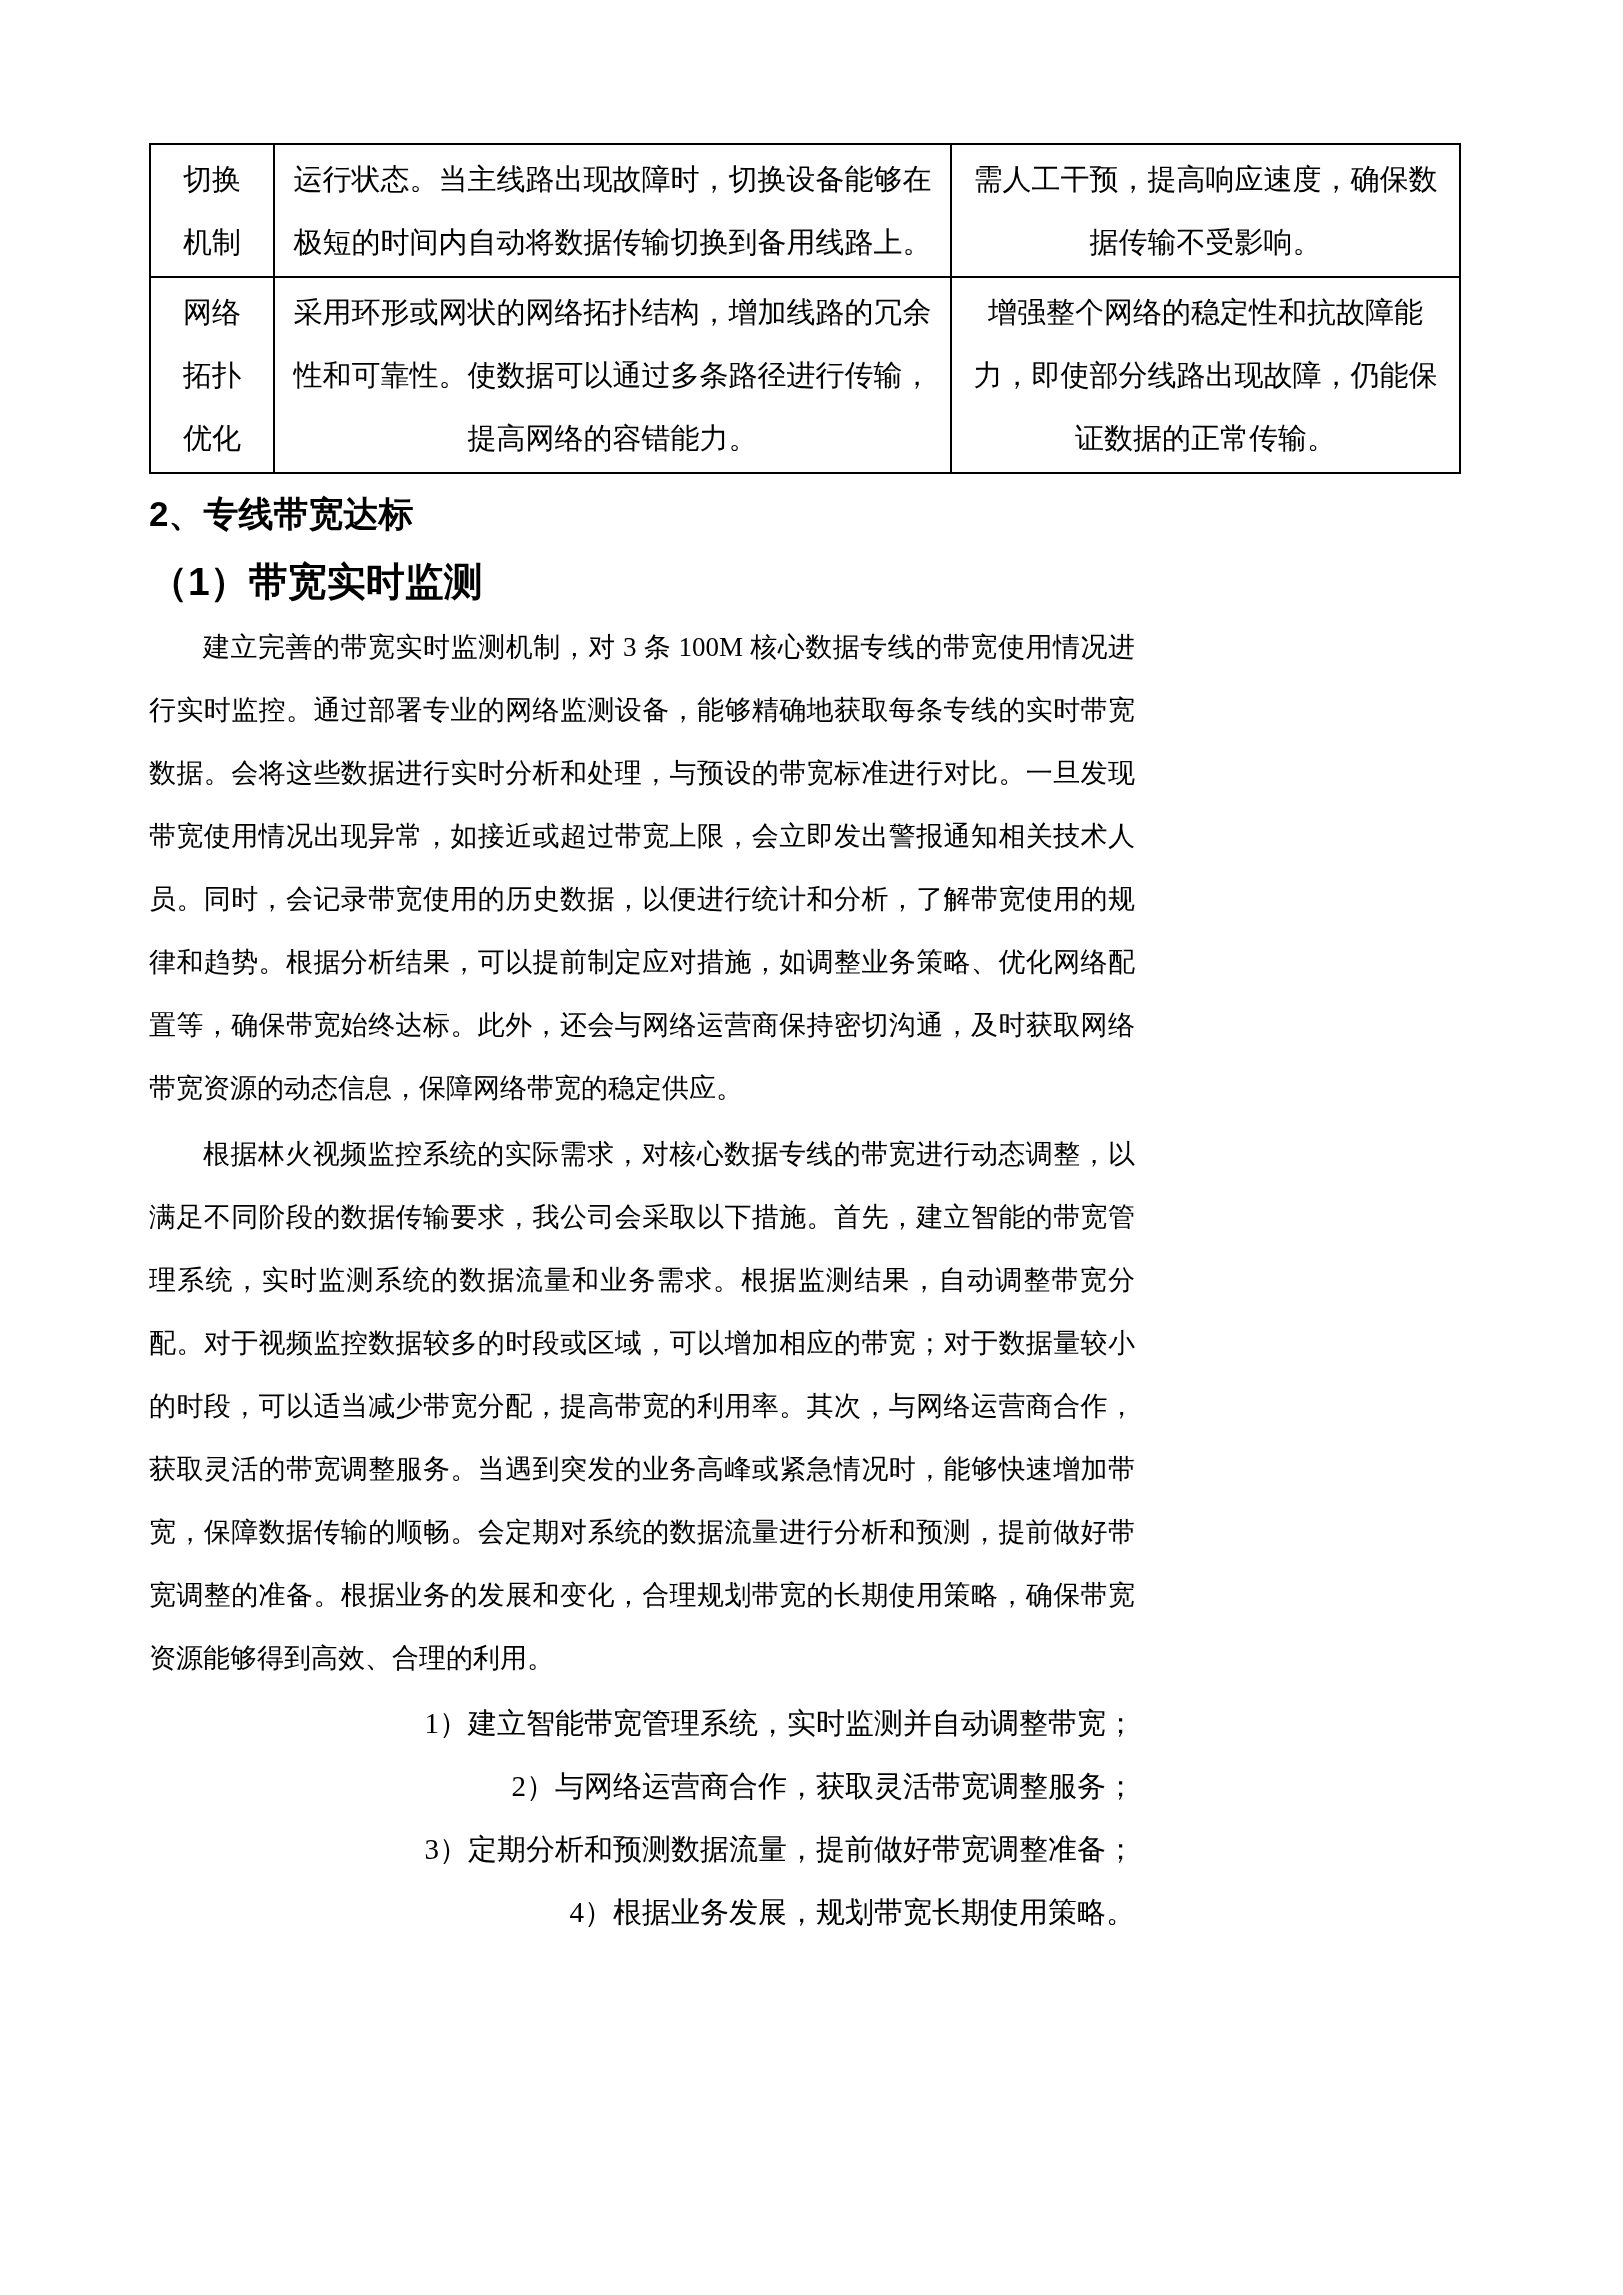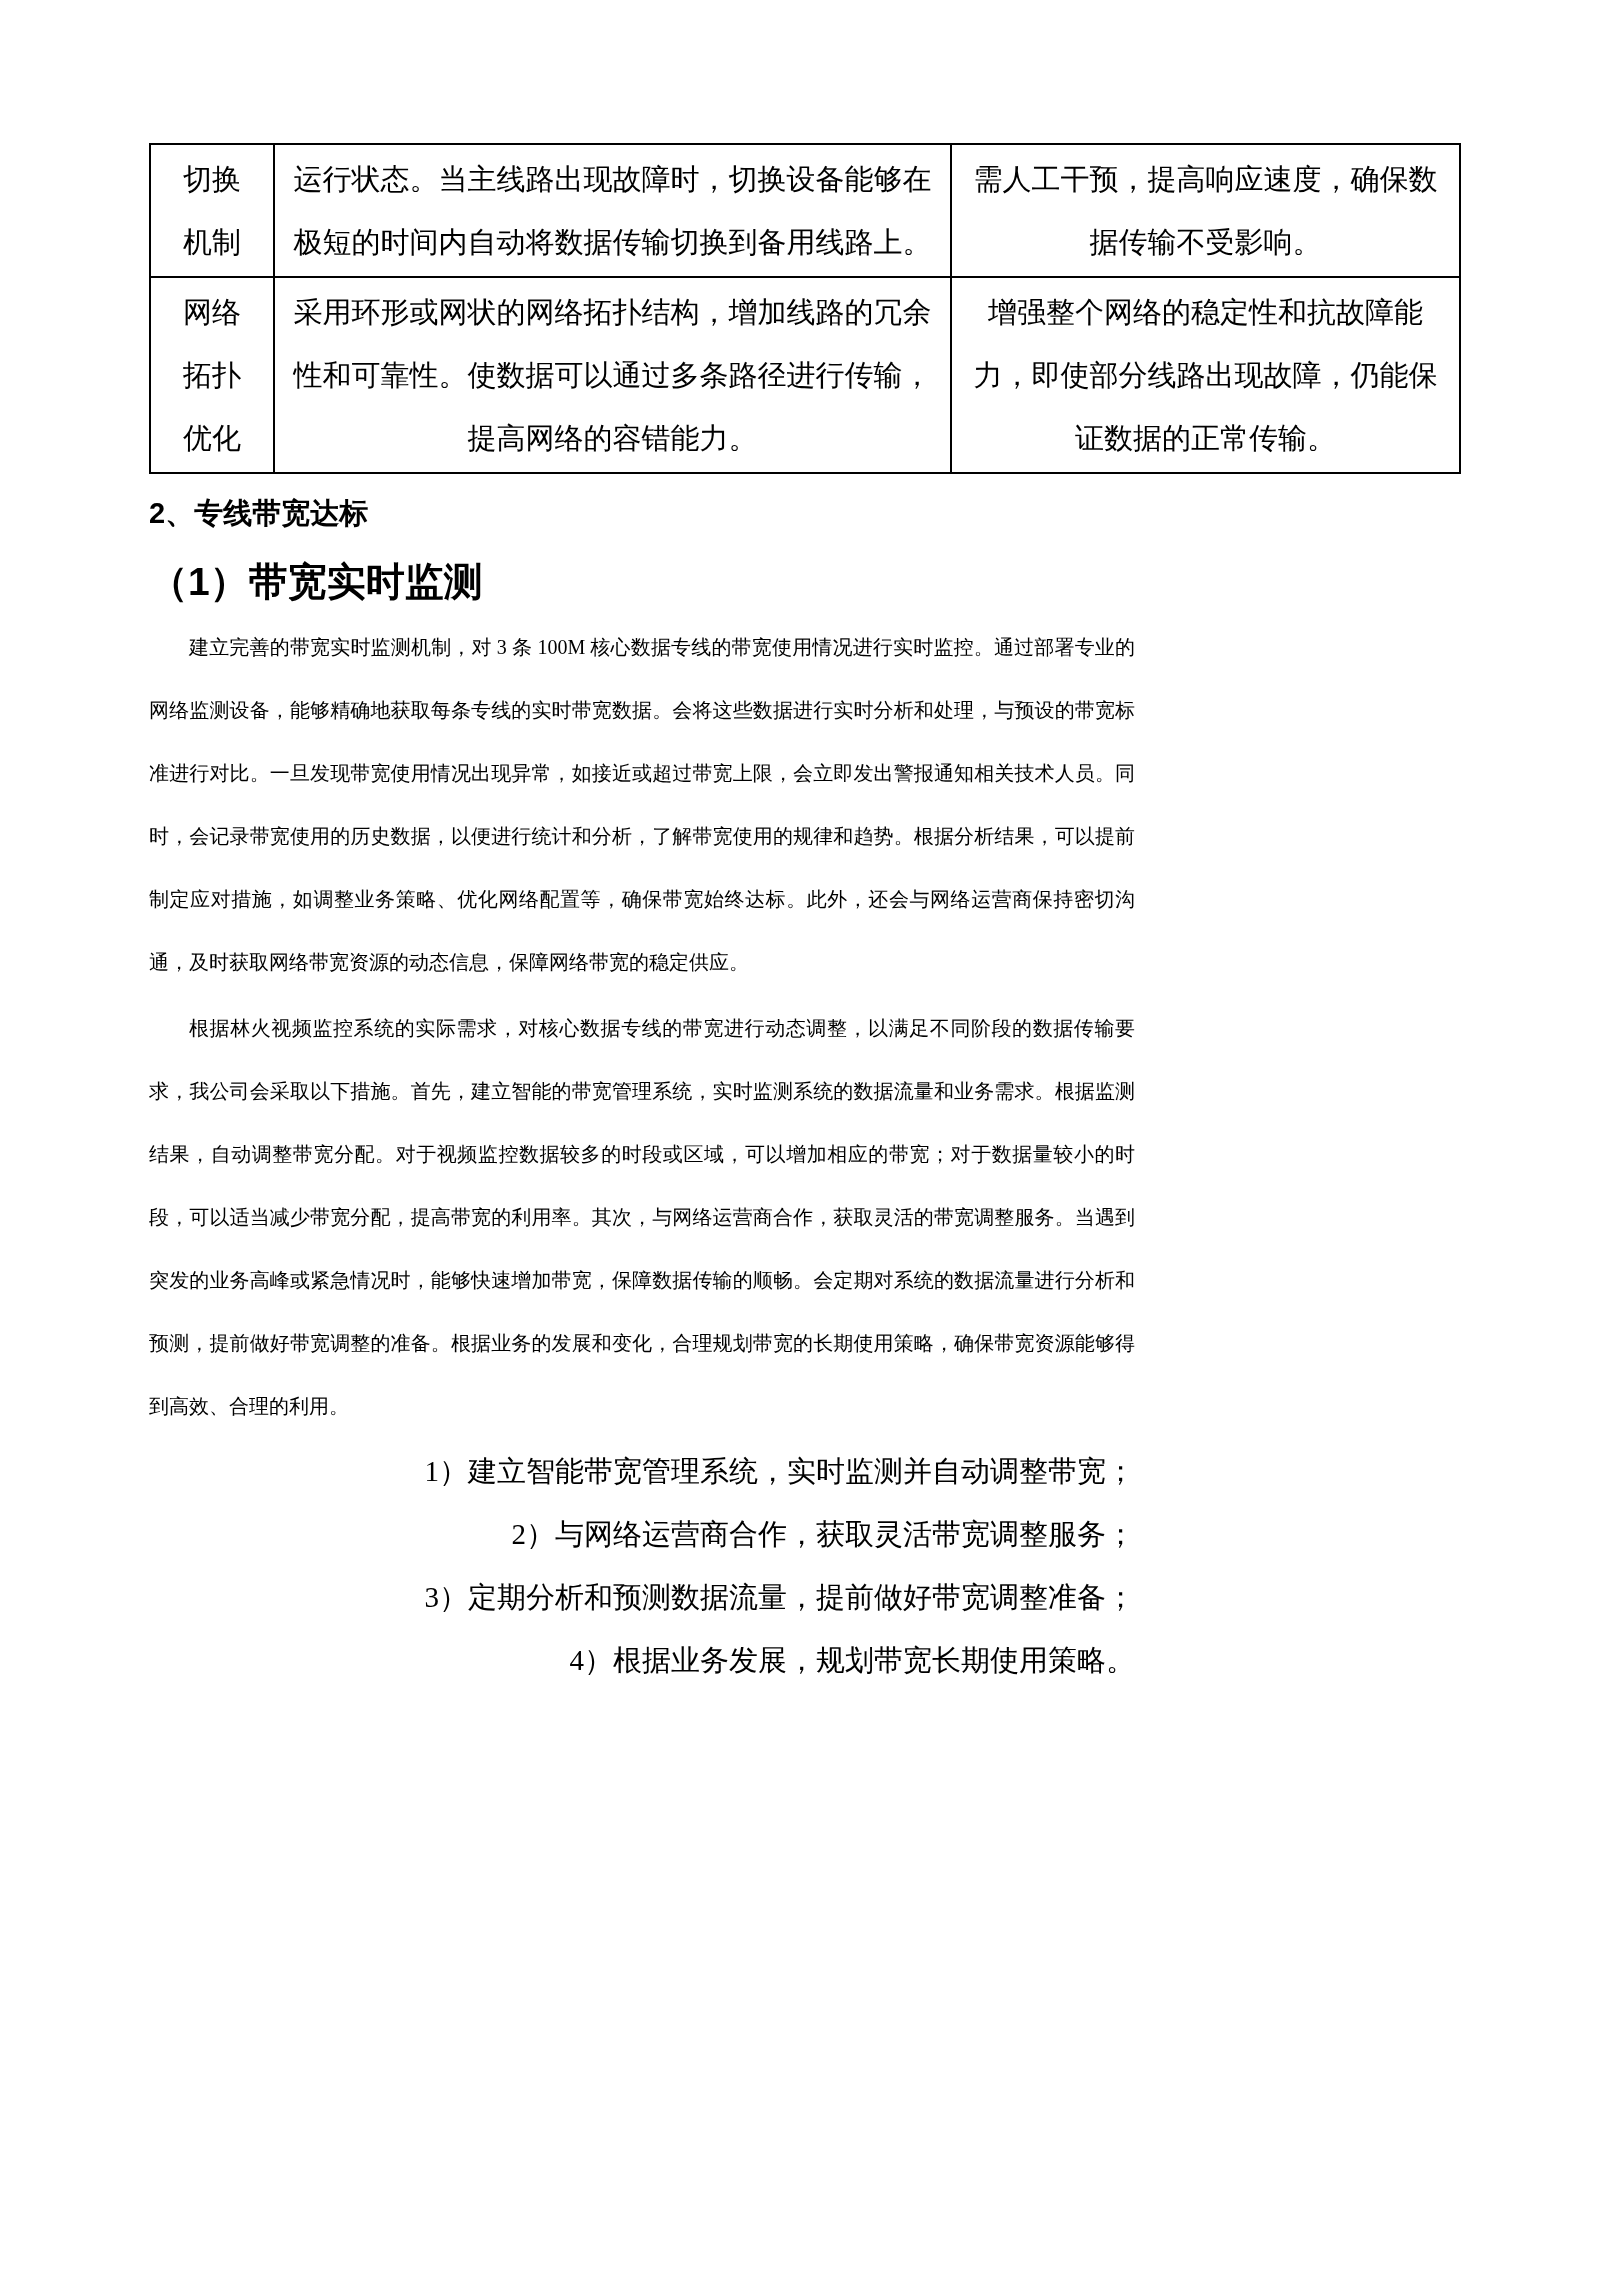--- a/index.html
+++ b/index.html
@@ -41,35 +41,35 @@
 
   td.label-cell {
     white-space: pre-line;
     padding: 2.6px 3.9px;
   }
 
   
   .heading-l2 {
     font-family: "Liberation Sans", "DejaVu Sans", sans-serif;
     font-weight: bold;
-    font-size: 29px;
+    font-size: 35px;
     line-height: 63px;
     margin-top: 7.9px;
   }
 
   .heading-l3 {
     font-family: "Liberation Sans", "DejaVu Sans", sans-serif;
     font-weight: bold;
     font-size: 39px;
     line-height: 63px;
     margin-top: 5.2px;
   }
 
   .body-para {
-    font-size: 20px;
+    font-size: 27px;
     line-height: 63px;
     text-align: justify;
     text-indent: 2em;
     margin-top: 2.6px;
   }
 
   .list-para {
     font-size: 29px;
     line-height: 63px;
     text-align: right;

